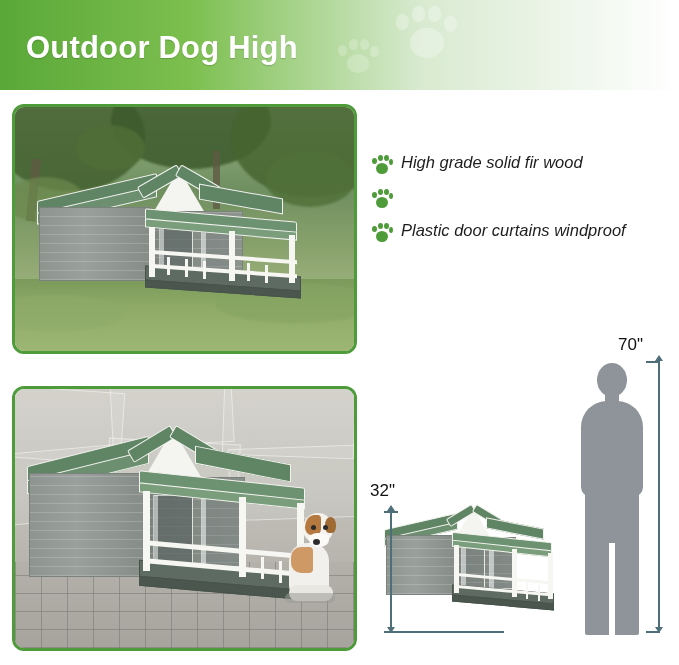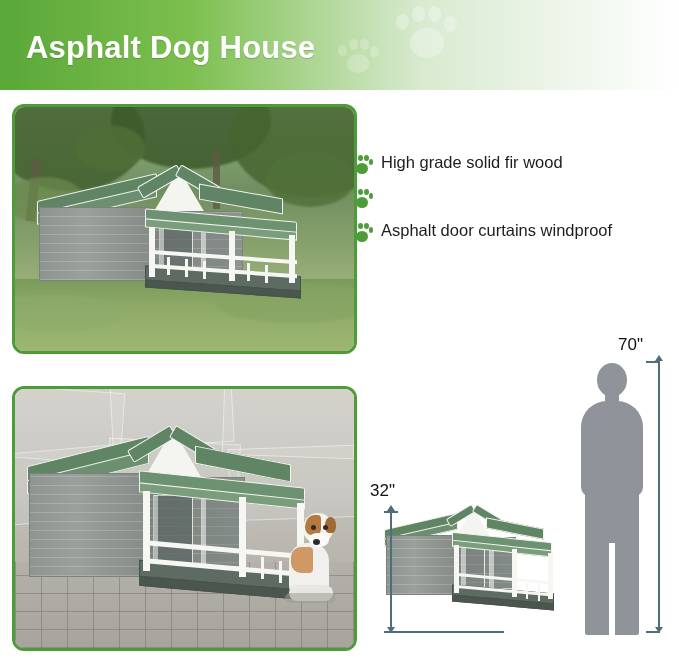--- a/index.html
+++ b/index.html
@@ -49,23 +49,24 @@
     position: absolute;
     background: #ffffff;
     border-radius: 50%;
   }
   .paw-deco.p1 { left: 392px; top: 4px; width: 70px; height: 70px; }
   .paw-deco.p2 { left: 336px; top: 38px; width: 44px; height: 44px; opacity: 0.22; }
 
   
   .bullets {
     position: absolute;
-    left: 352px;
+    left: 372px;
     top: 152px;
     width: 306px;
+    font-style: italic;
   }
   .bullet-row {
     display: flex;
     align-items: flex-start;
     margin-bottom: 11px;
   }
   .bullet-icon {
     flex: 0 0 auto;
     position: relative;
     width: 20px;
@@ -275,21 +276,21 @@
       <div class="pad" style="left:36px; top:2px;  width:13px; height:16px;"></div>
       <div class="pad" style="left:52px; top:12px; width:13px; height:16px;"></div>
     </div>
     <div class="paw-deco p2">
       <div class="pad" style="left:11px; top:16px; width:22px; height:19px;"></div>
       <div class="pad" style="left:2px;  top:7px;  width:9px;  height:11px;"></div>
       <div class="pad" style="left:13px; top:1px;  width:9px;  height:11px;"></div>
       <div class="pad" style="left:24px; top:1px;  width:9px;  height:11px;"></div>
       <div class="pad" style="left:34px; top:8px;  width:9px;  height:11px;"></div>
     </div>
-    <div class="header-title">Asphalt Dog House</div>
+    <div class="header-title">Outdoor Dog High</div>
   </div>
 
   <div class="bullets">
 
     <div class="bullet-row">
       <div class="bullet-icon">
         <div class="pad" style="left:4px;  top:8px;  width:12px; height:11px;"></div>
         <div class="pad" style="left:0px;  top:3px;  width:5px;  height:6px;"></div>
         <div class="pad" style="left:6px;  top:0px;  width:5px;  height:6px;"></div>
         <div class="pad" style="left:12px; top:0px;  width:5px;  height:6px;"></div>
@@ -309,21 +310,21 @@
     </div>
 
     <div class="bullet-row">
       <div class="bullet-icon">
         <div class="pad" style="left:4px;  top:8px;  width:12px; height:11px;"></div>
         <div class="pad" style="left:0px;  top:3px;  width:5px;  height:6px;"></div>
         <div class="pad" style="left:6px;  top:0px;  width:5px;  height:6px;"></div>
         <div class="pad" style="left:12px; top:0px;  width:5px;  height:6px;"></div>
         <div class="pad" style="left:17px; top:4px;  width:4px;  height:6px;"></div>
       </div>
-      <div class="bullet-text">Asphalt door curtains windproof</div>
+      <div class="bullet-text">Plastic door curtains windproof</div>
     </div>
 
   </div>
 
   <div class="photo photo-top">
     <div class="scene-a">
 
       <div class="foliage" style="left:-20px; top:-26px; width:150px; height:110px; background:#43602f;"></div>
       <div class="foliage" style="left:96px;  top:-34px; width:160px; height:96px;  background:#3d5a2c;"></div>
       <div class="foliage" style="left:216px; top:-30px; width:160px; height:120px; background:#466430;"></div>

